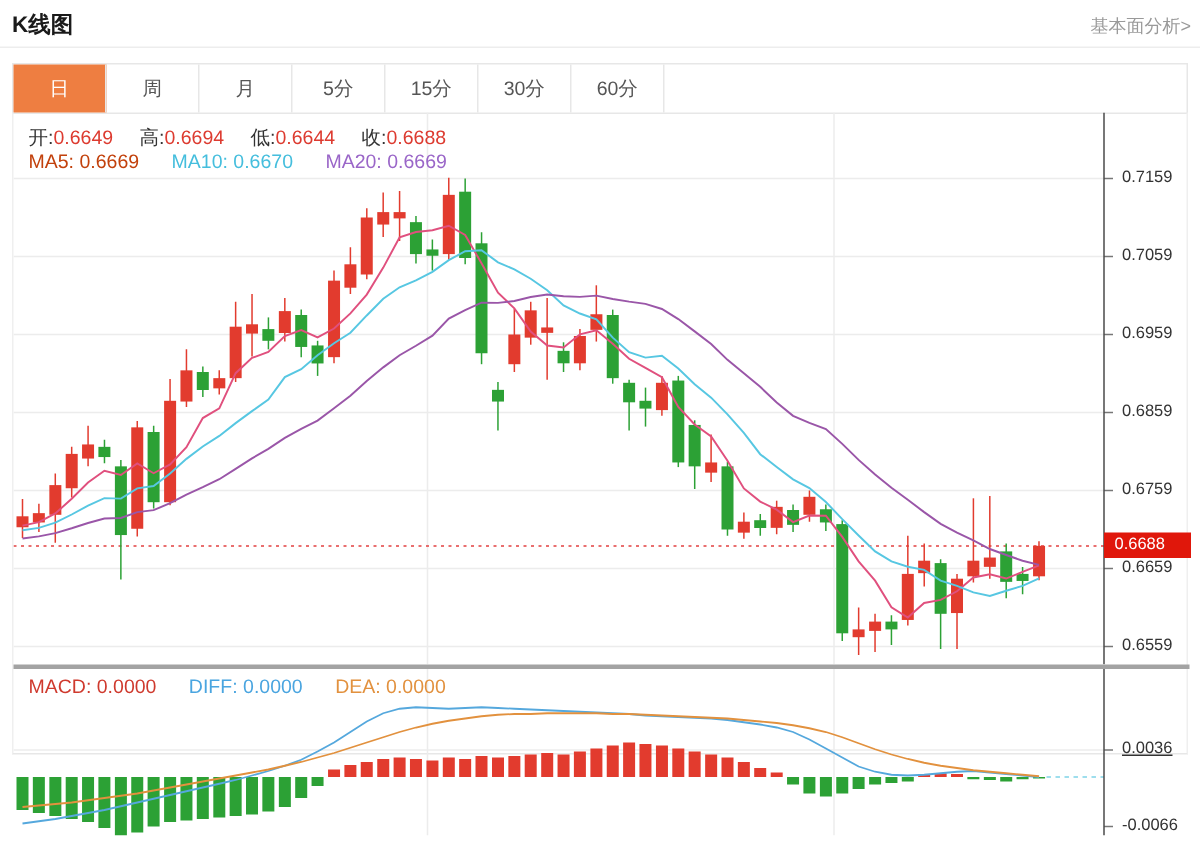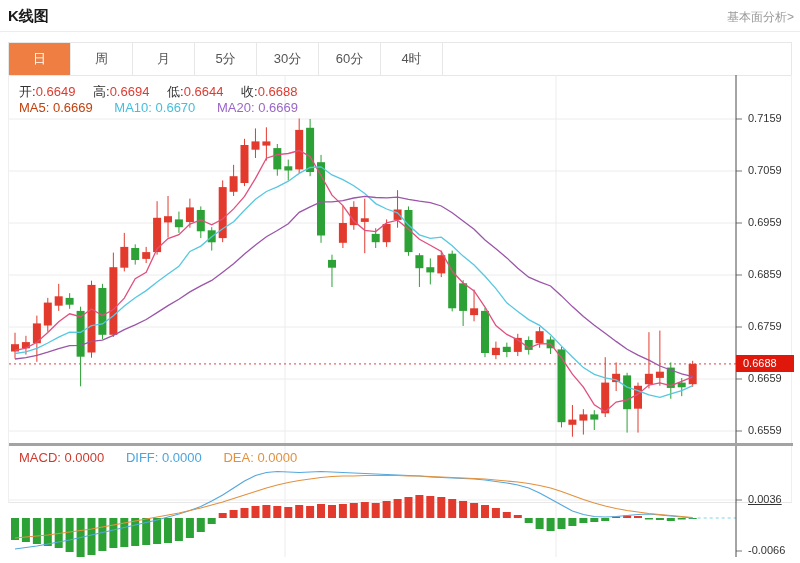--- a/index.html
+++ b/index.html
@@ -38,23 +38,23 @@
 <div class="header">
   <div class="page-title">K线图</div>
   <div class="fund-link">基本面分析&gt;</div>
 </div>
 
 <div class="tabbar">
   <div class="tab active">日</div>
   <div class="tab">周</div>
   <div class="tab">月</div>
   <div class="tab">5分</div>
+  <div class="tab">15分</div>
   <div class="tab">30分</div>
   <div class="tab">60分</div>
-  <div class="tab">4时</div>
 </div>
 
 <div class="chart-region">
   <div class="inforow row-ohlc">
     <span class="lbl">开:</span><span class="val">0.6649</span>
     <span class="lbl">高:</span><span class="val">0.6694</span>
     <span class="lbl">低:</span><span class="val">0.6644</span>
     <span class="lbl">收:</span><span class="val">0.6688</span>
   </div>
   <div class="inforow row-ma">

